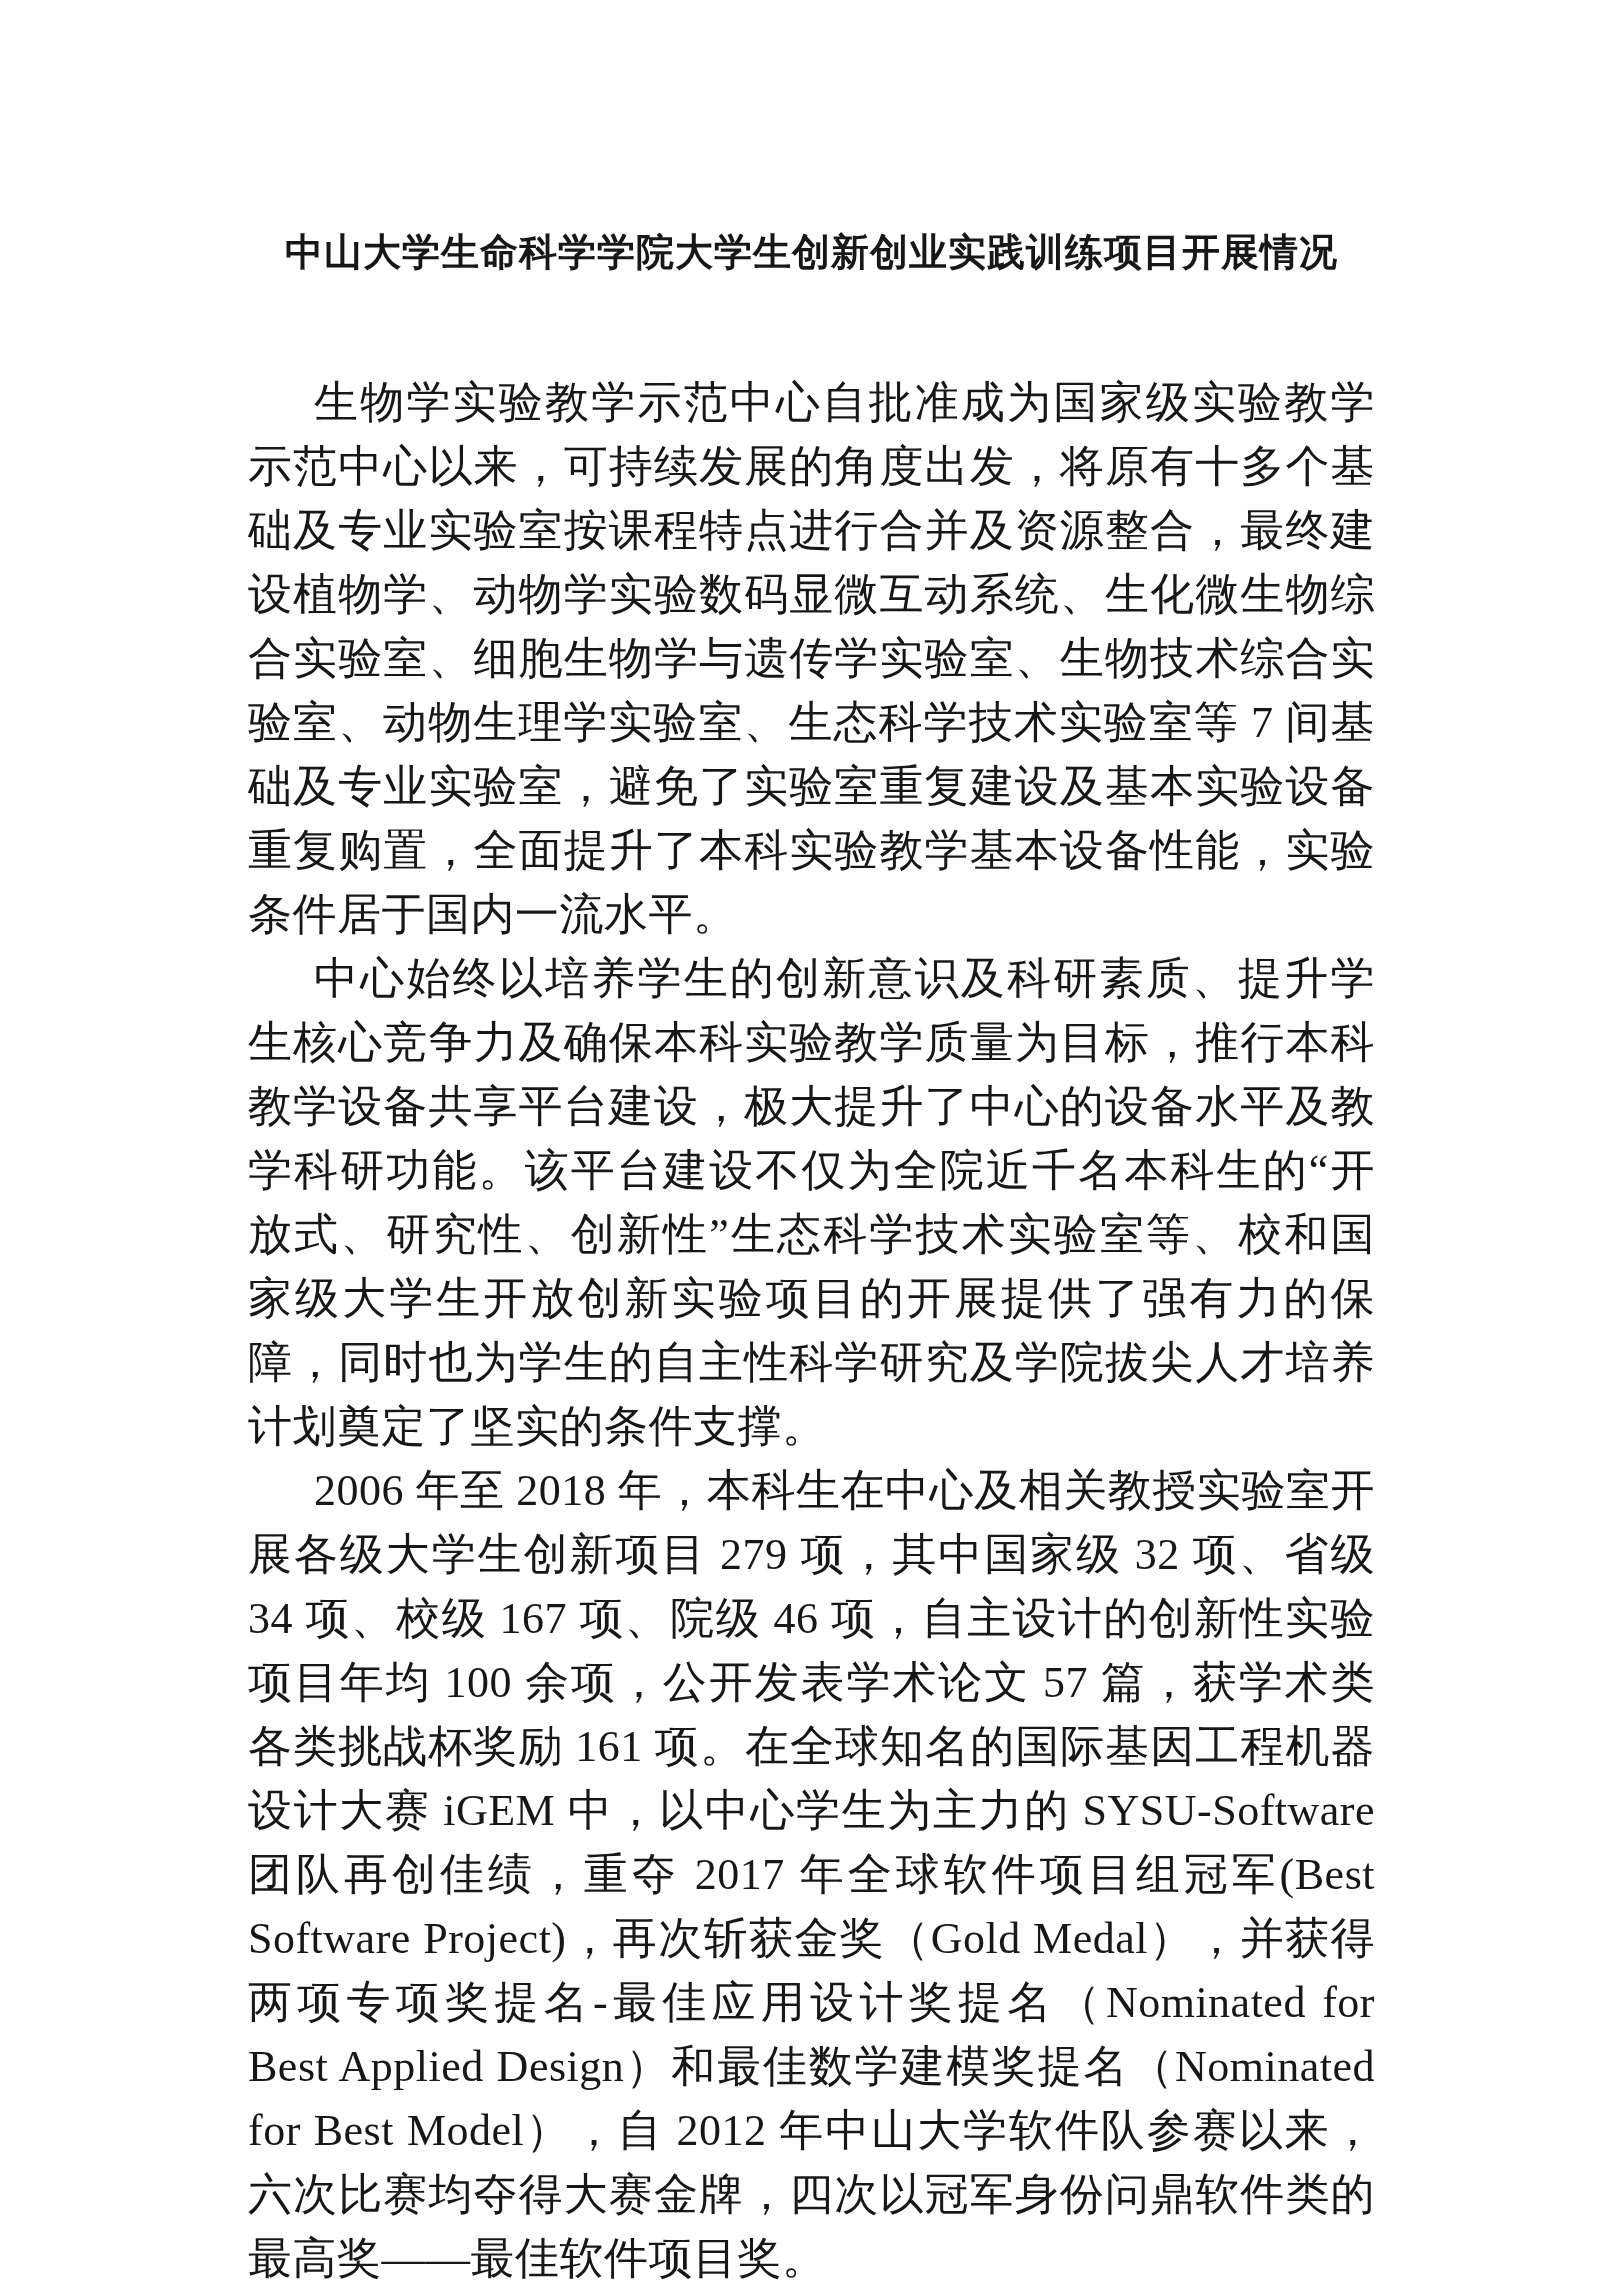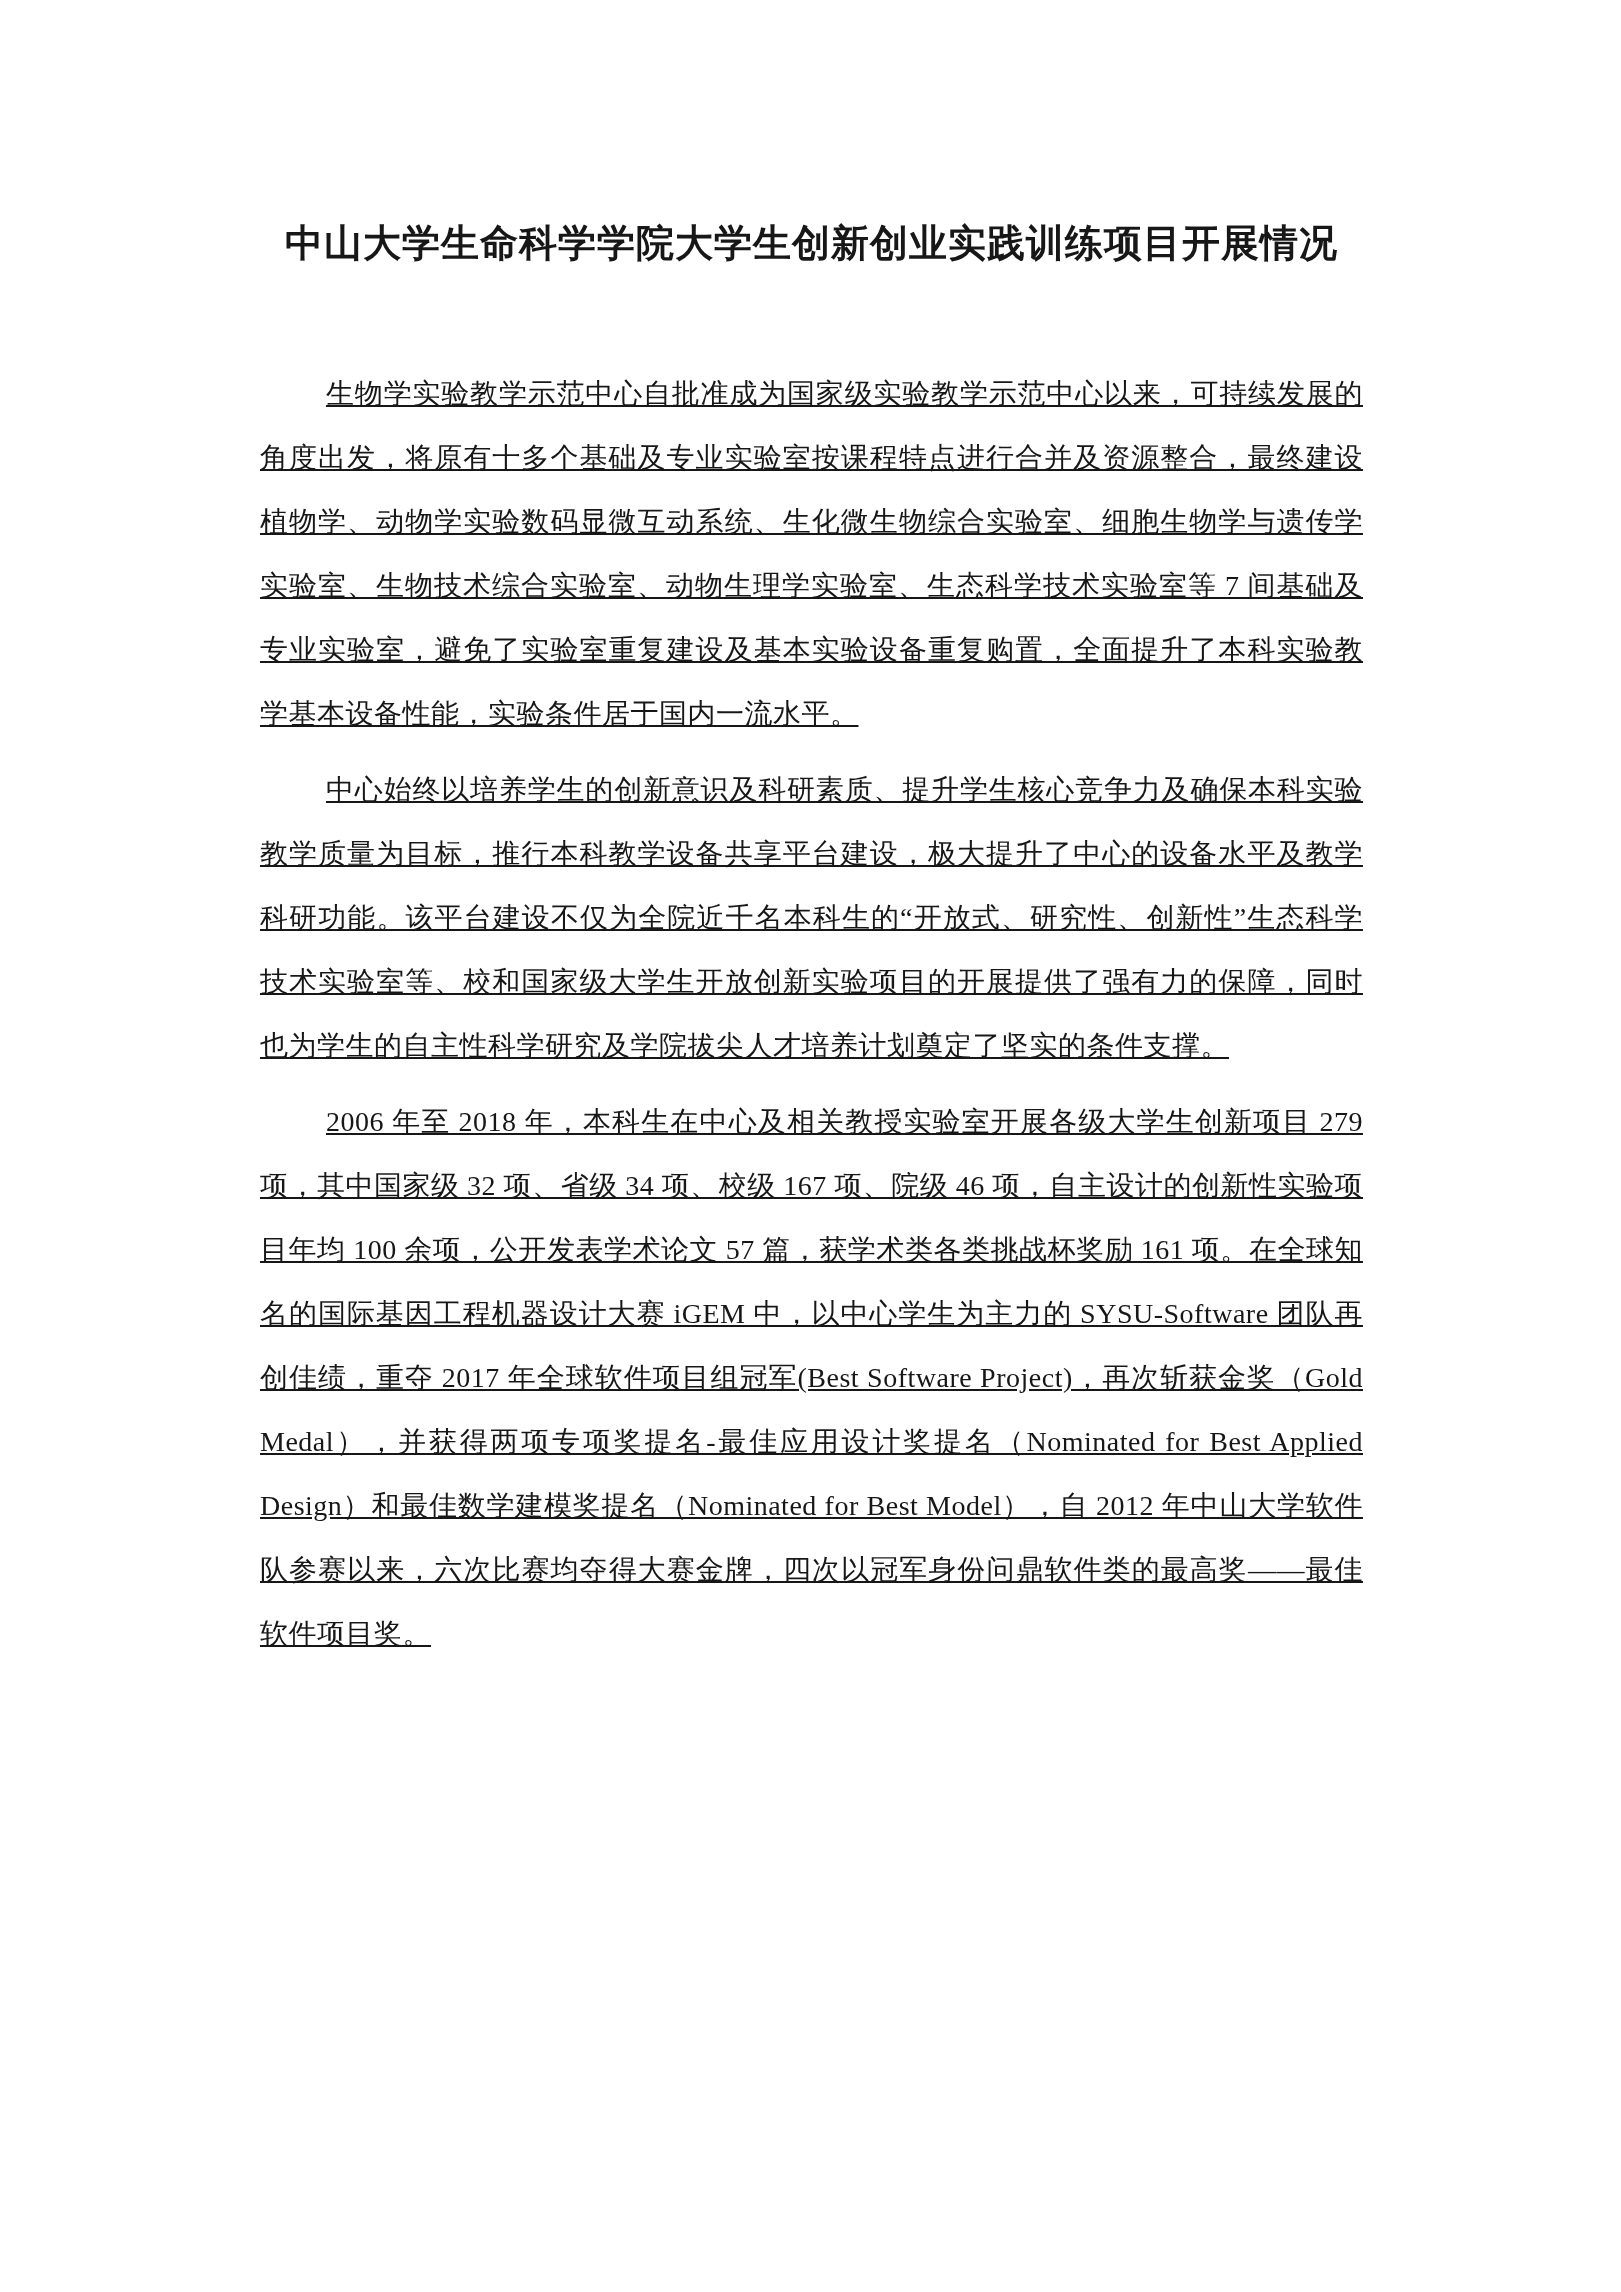--- a/index.html
+++ b/index.html
@@ -16,40 +16,39 @@
     font-family: "Liberation Serif", "DejaVu Serif", serif;
     color: #171717;
   }
   .content {
     position: absolute;
     left: 248px;
     top: 218px;
     width: 1127px;
   }
   .doc-title {
-    margin: 3px;
+    margin: 12px;
     text-align: center;
     font-size: 38px;
     font-weight: 700;
     line-height: 45px;
     letter-spacing: 1px;
     white-space: nowrap;
   }
   .body-text {
     margin-top: 96px;
   }
   .para {
-    margin: 12px;
-    font-size: 28px;
+    margin: 0;
+    font-size: 44px;
     line-height: 64px;
     text-align: justify;
     text-indent: 66px;
     letter-spacing: 0.5px;
     word-break: break-word;
-    text-decoration: underline;
   }
 </style>
 </head>
 <body>
 
 <div class="page">
   <div class="content">
     <h1 class="doc-title">中山大学生命科学学院大学生创新创业实践训练项目开展情况</h1>
     <div class="body-text">
       <p class="para">生物学实验教学示范中心自批准成为国家级实验教学示范中心以来，可持续发展的角度出发，将原有十多个基础及专业实验室按课程特点进行合并及资源整合，最终建设植物学、动物学实验数码显微互动系统、生化微生物综合实验室、细胞生物学与遗传学实验室、生物技术综合实验室、动物生理学实验室、生态科学技术实验室等 7 间基础及专业实验室，避免了实验室重复建设及基本实验设备重复购置，全面提升了本科实验教学基本设备性能，实验条件居于国内一流水平。</p>

